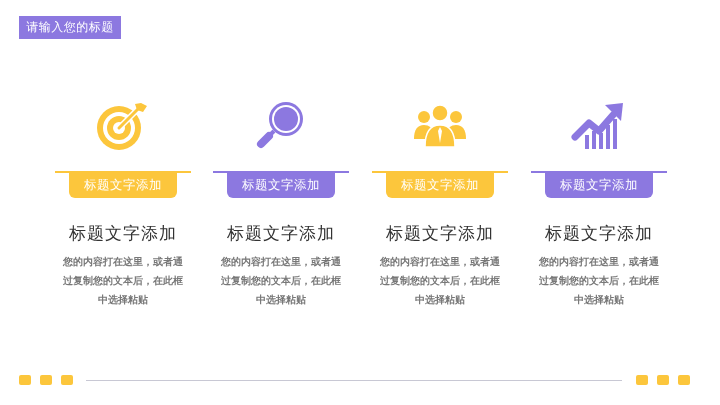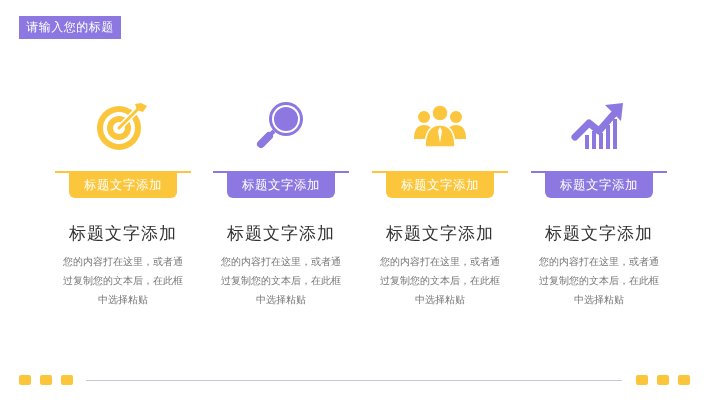--- a/index.html
+++ b/index.html
@@ -19,21 +19,21 @@
     position: absolute; left: 14px; right: 14px; top: 78px; height: 25px;
     border-radius: 0 0 6px 6px; color: #fff; font-size: 12.5px;
     display: flex; align-items: center; justify-content: center; letter-spacing: 0.5px;
   }
   .col .heading {
     position: absolute; left: -20px; right: -20px; top: 127px; text-align: center;
     font-size: 17px; color: #333; letter-spacing: 1px;
   }
   .col .desc {
     position: absolute; left: 0; right: 0; top: 157px; text-align: center;
-    font-size: 10px; color: #777; line-height: 19px;
+    font-size: 10px; color: #777; line-height: 19px; font-weight: bold;
   }
 
   .dots { position: absolute; top: 375px; display: flex; gap: 9px; }
   .dot { width: 12px; height: 10px; border-radius: 2px; background: #fcc63c; }
   .rule { position: absolute; left: 86px; right: 98px; top: 380px; height: 1px; background: #c8c8d4; }
 </style>
 </head>
 <body>
 
 <div class="title-badge">请输入您的标题</div>

